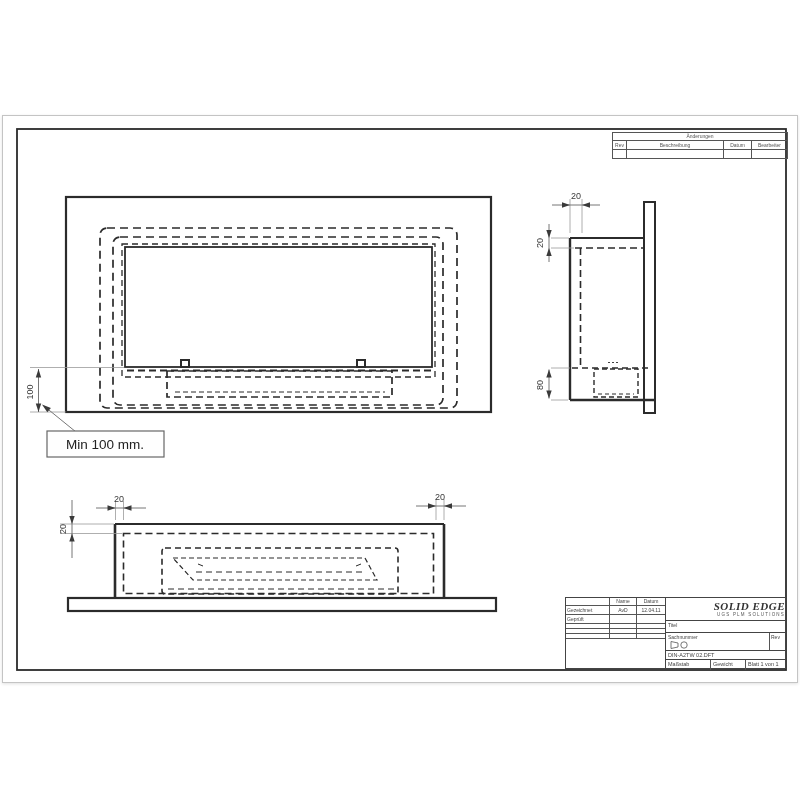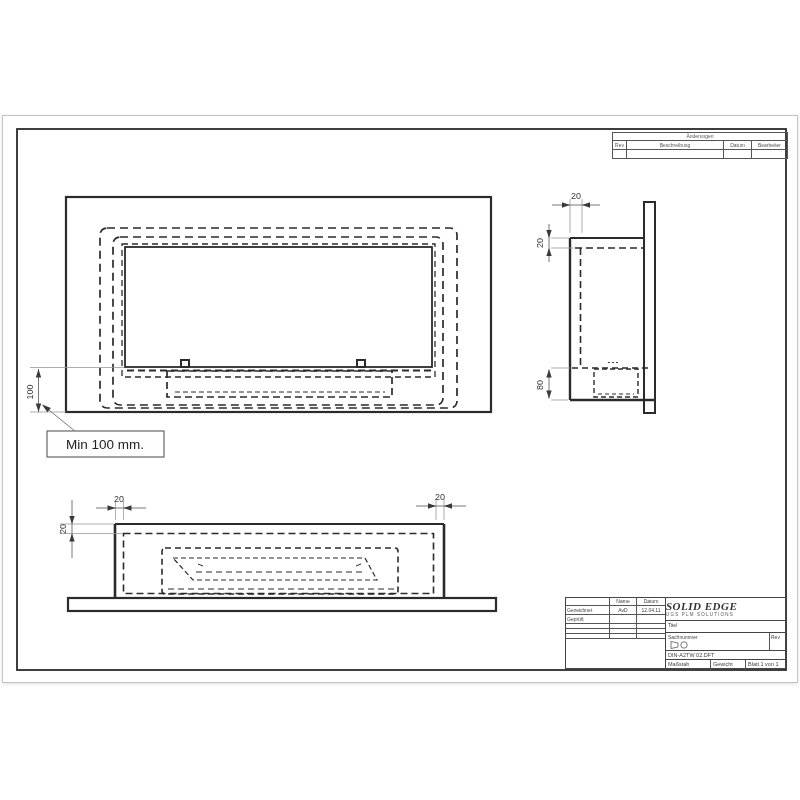--- a/index.html
+++ b/index.html
@@ -30,21 +30,21 @@
   
   #titleblock{position:absolute;left:565px;top:597px;width:221px;height:72px;
               border:1px solid #444;color:#444;box-sizing:border-box;background:transparent;}
   #tb-left{position:absolute;left:0;top:0;width:100px;height:100%;border-right:1px solid #444;box-sizing:border-box;}
   .tbl-row{display:flex;border-bottom:1px solid #555;font-size:5px;line-height:7px;height:7px;overflow:hidden;}
   .tbl-row .lab{width:44px;border-right:1px solid #555;padding-left:1px;box-sizing:border-box;overflow:hidden;}
   .tbl-row .nm{width:26px;border-right:1px solid #555;text-align:center;overflow:hidden;}
   .tbl-row .dt{flex:1;text-align:center;overflow:hidden;}
   .tbl-row.slim{height:4px;}
   #tb-right{position:absolute;left:100px;top:0;right:0;height:100%;}
-  #tb-logo{height:23px;border-bottom:1px solid #444;text-align:left;box-sizing:border-box;padding-top:2px;}
+  #tb-logo{height:23px;border-bottom:1px solid #444;text-align:right;box-sizing:border-box;padding-top:2px;}
   #tb-logo .l1{font-family:"Liberation Serif",serif;font-style:italic;font-weight:bold;
                font-size:11px;color:#333;letter-spacing:.5px;line-height:12px;}
   #tb-logo .l2{font-size:4.5px;letter-spacing:1.2px;color:#555;line-height:6px;}
   #tb-titel{height:12px;border-bottom:1px solid #444;font-size:5px;padding:1px 0 0 2px;box-sizing:border-box;}
   #tb-sach{height:18px;border-bottom:1px solid #444;position:relative;box-sizing:border-box;}
   #tb-sach .lab{position:absolute;left:2px;top:1px;font-size:5px;}
   #tb-sach .revcell{position:absolute;right:0;top:0;width:16px;height:100%;
                     border-left:1px solid #555;font-size:5px;padding:1px 0 0 1px;box-sizing:border-box;}
   #tb-sach svg{position:absolute;left:4px;top:7px;}
   #tb-file{height:9px;border-bottom:1px solid #444;font-size:5.5px;line-height:9px;padding-left:2px;box-sizing:border-box;}

